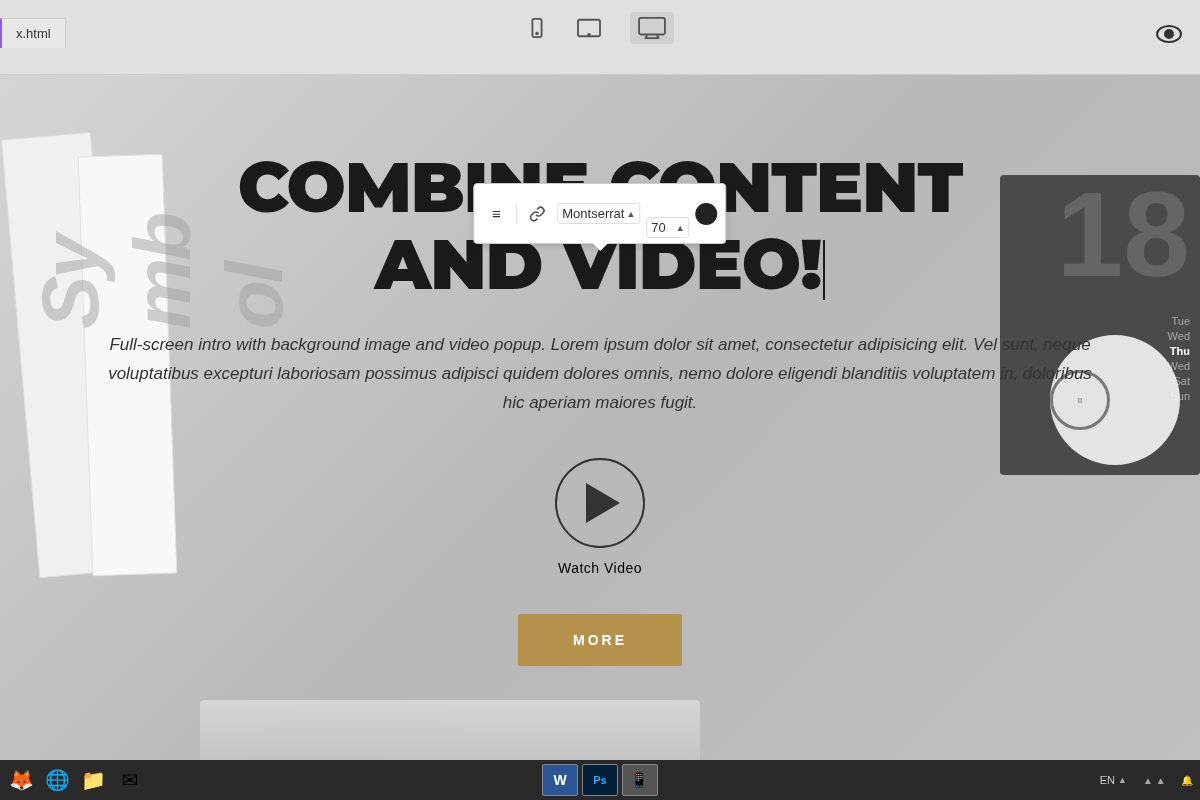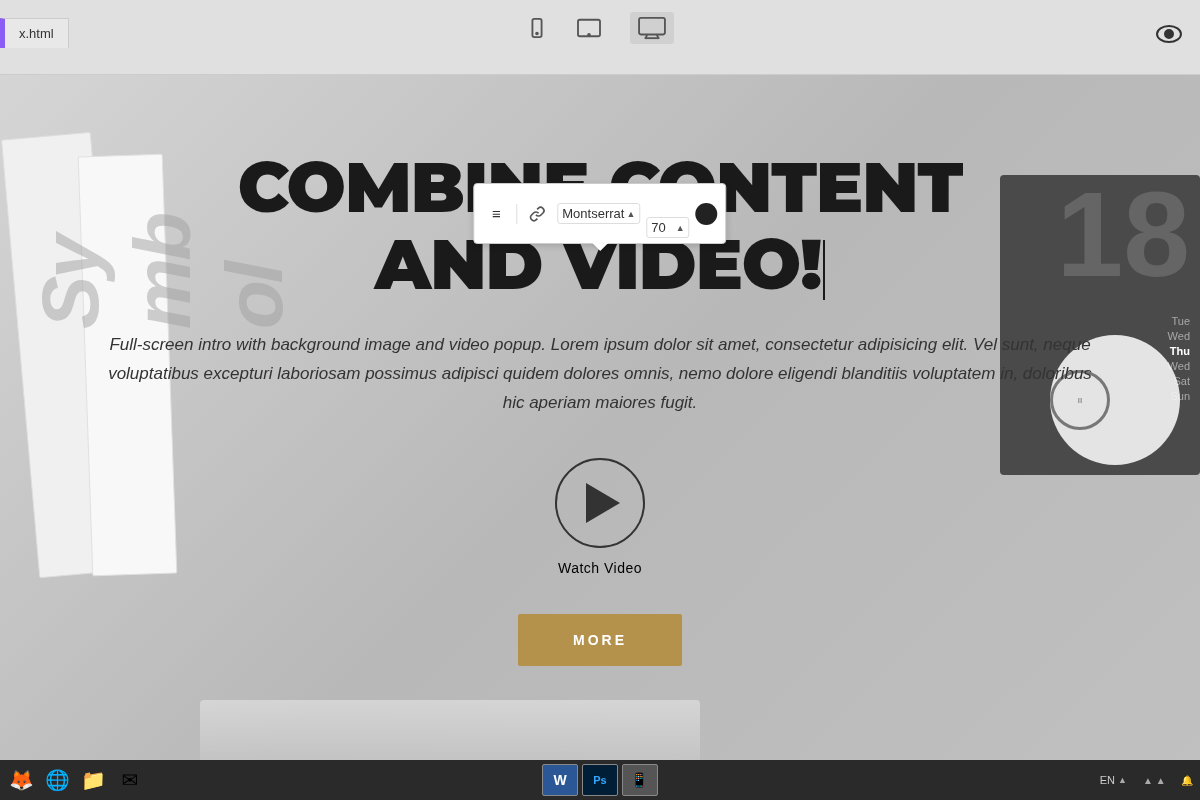--- a/index.html
+++ b/index.html
@@ -18,21 +18,21 @@
     .browser-tab {
       position: absolute;
       left: 0;
       top: 18px;
       background: #e8e8e8;
       padding: 6px 14px;
       font-size: 13px;
       color: #333;
       border-top: 1px solid #ccc;
       border-right: 1px solid #ccc;
-      border-left: 5px solid #8b5cf6;
+      border-left: 2px solid #8b5cf6;
       height: 30px;
       display: flex;
       align-items: center;
     }
     .device-icons {
       position: absolute;
       left: 50%;
       transform: translateX(-50%);
       top: 12px;
       display: flex;

